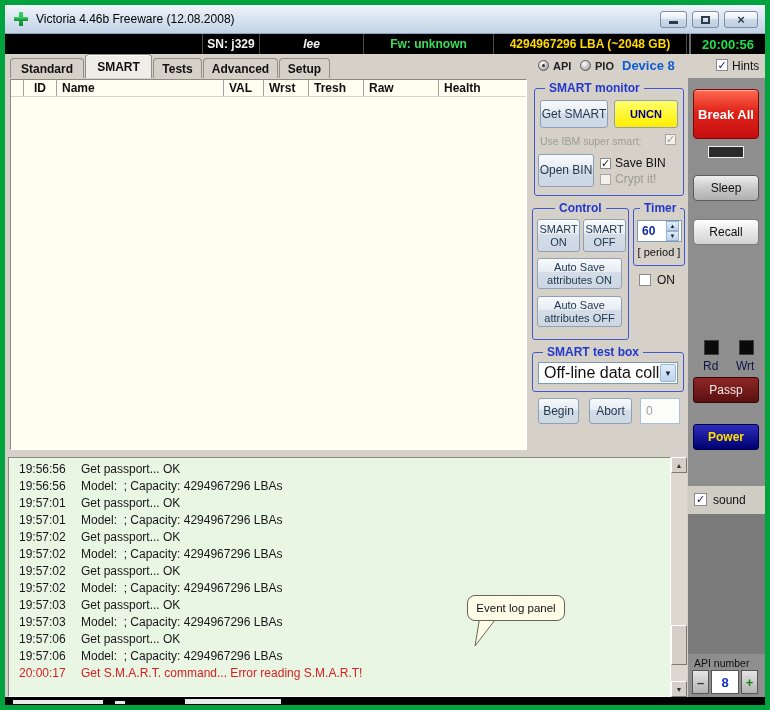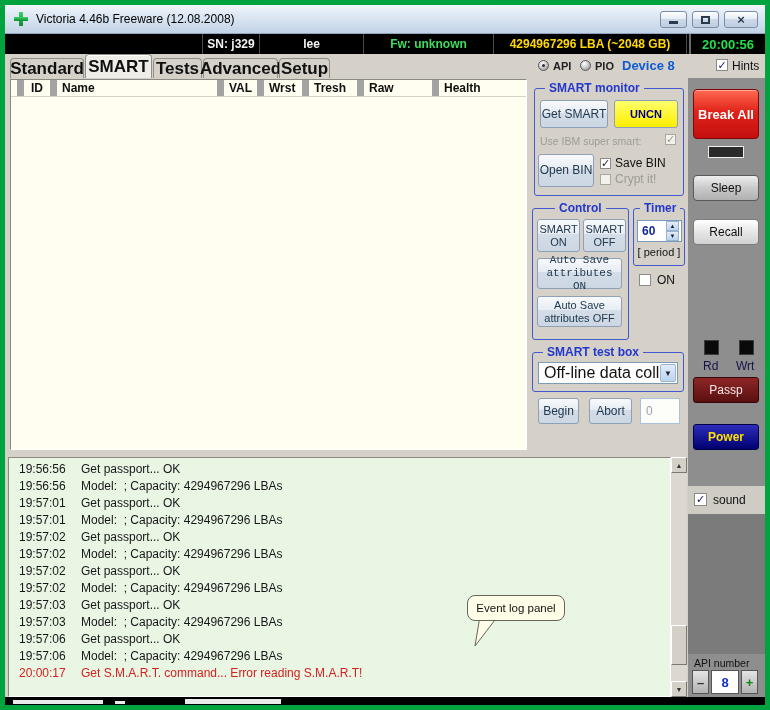--- a/index.html
+++ b/index.html
@@ -26,40 +26,40 @@
   .drivebar { position:absolute; left:0; top:29px; width:760px; height:20px; background:#000; }
   .dsec { position:absolute; top:0; height:20px; display:flex; align-items:center; justify-content:center;
           font-size:12px; font-weight:bold; border-right:1px solid #4a4a4a; white-space:nowrap; }
   .c-white { color:#f2f2f2; } .c-green { color:#3ddc5a; } .c-yellow { color:#ffd800; }
   .c-clock { color:#22df4e; font-size:13px; }
 
   
   .tabbar { position:absolute; left:0; top:49px; width:760px; height:24px; }
   .tab { position:absolute; bottom:0; height:20px; border:1px solid #8f8f88; border-bottom:none;
          border-radius:4px 4px 0 0; background:#D5D1C9; display:flex; align-items:center; justify-content:center;
-         font-size:17px; font-weight:bold; color:#101010; }
+         font-size:12px; font-weight:bold; color:#101010; }
   .tab.active { height:24px; background:#EFEDE8; box-shadow:inset 0 1px 0 #ffffff; }
   .orb { position:absolute; width:11px; height:11px; border-radius:50%; border:1px solid #5a5a5a;
          background:radial-gradient(circle at 35% 30%, #ffffff, #c2c2c2 55%, #808080); }
   .orb .dot { position:absolute; left:3px; top:3px; width:3px; height:3px; border-radius:50%; background:#333; }
   .mode-label { position:absolute; font-size:11px; font-weight:bold; color:#222; }
   .device-label { position:absolute; font-size:13px; font-weight:bold; color:#0f5bd5; }
 
   
   .cb { position:absolute; background:#fff; border:1px solid #8a8a8a; display:flex; align-items:center; justify-content:center; }
   .cb .check { font-size:11px; line-height:11px; color:#222; font-weight:bold; }
   .cb.blue .check { color:#14147a; }
   .cb.graychk { border-color:#a8a8a0; background:#f2f1ec; }
   .cb.graychk .check { color:#9a9a94; }
 
   
   .smart-table { position:absolute; left:5px; top:74px; width:517px; height:371px; background:#FFFEF0;
                  border:1px solid; border-color:#8a8a82 #ffffff #ffffff #8a8a82; }
   .thead { display:flex; height:17px; border-bottom:1px solid #d8d4c4; }
-  .th { border-right:7px solid #a3a3a3; display:flex; align-items:center; font-weight:bold; font-size:12px;
+  .th { border-right:1px solid #a3a3a3; display:flex; align-items:center; font-weight:bold; font-size:12px;
         color:#101010; padding-left:5px; white-space:nowrap; }
 
   
   .group { position:absolute; border:1px solid #4459cf; border-radius:3px; }
   .gtitle { position:absolute; top:-8px; left:10px; background:#D5D1C9; padding:0 4px; color:#2337cc;
             font-weight:bold; font-size:12px; line-height:14px; white-space:nowrap; }
   .btn7 { position:absolute; background:linear-gradient(#f8fafc,#e6ecf2 45%,#d4dde8 46%,#ccd7e3);
           border:1px solid #8da0b8; border-radius:3px; color:#223a50;
           display:flex; align-items:center; justify-content:center; text-align:center;
           font-size:12px; line-height:13px; }
@@ -157,21 +157,21 @@
         <div class="glyph-max"></div>
       </div>
       <div class="winbtn" style="left:719px;width:34px;">
         <span class="glyph-close">×</span>
       </div>
     </div>
 
     <div class="drivebar">
       <div class="dsec" style="left:0;width:198px;"></div>
       <div class="dsec c-white" style="left:198px;width:57px;">SN: j329</div>
-      <div class="dsec c-white" style="left:255px;width:104px;">lee</div>
+      <div class="dsec c-white" style="left:255px;width:104px;font-style:italic;">lee</div>
       <div class="dsec c-green" style="left:359px;width:130px;">Fw: unknown</div>
       <div class="dsec c-yellow" style="left:489px;width:193px;">4294967296 LBA (~2048 GB)</div>
       <div class="dsec c-clock" style="left:684px;width:76px;border-left:2px solid #6a6a6a;border-right:none;">20:00:56</div>
     </div>
 
     <div class="tabbar">
       <div class="tab" style="left:5px;width:74px;">Standard</div>
       <div class="tab active" style="left:80px;width:67px;">SMART</div>
       <div class="tab" style="left:148px;width:49px;">Tests</div>
       <div class="tab" style="left:198px;width:75px;">Advanced</div>
@@ -218,21 +218,21 @@
     </div>
     <div class="plain-label" style="left:610px;top:151px;">Save BIN</div>
     <div class="cb graychk" style="left:595px;top:169px;width:11px;height:11px;"></div>
     <div class="gray-label" style="left:610px;top:167px;">Crypt it!</div>
 
     <div class="group" style="left:527px;top:203px;width:97px;height:132px;">
       <div class="gtitle" style="left:22px;">Control</div>
     </div>
     <div class="btn7 small" style="left:532px;top:214px;width:43px;height:33px;">SMART ON</div>
     <div class="btn7 small" style="left:578px;top:214px;width:43px;height:33px;">SMART OFF</div>
-    <div class="btn7 small" style="left:532px;top:253px;width:85px;height:31px;font-family:Liberation Mono, monospace;">Auto Save attributes ON</div>
+    <div class="btn7 small" style="left:532px;top:253px;width:85px;height:31px;">Auto Save attributes ON</div>
     <div class="btn7 small" style="left:532px;top:291px;width:85px;height:31px;">Auto Save attributes OFF</div>
 
     <div class="group" style="left:628px;top:203px;width:52px;height:58px;">
       <div class="gtitle" style="left:6px;">Timer</div>
     </div>
     <div class="spinbox" style="left:632px;top:215px;width:45px;height:22px;">
       <input value="60" style="">
       <div class="spincol">
         <div class="spinbtn">
             <span>▲</span>

